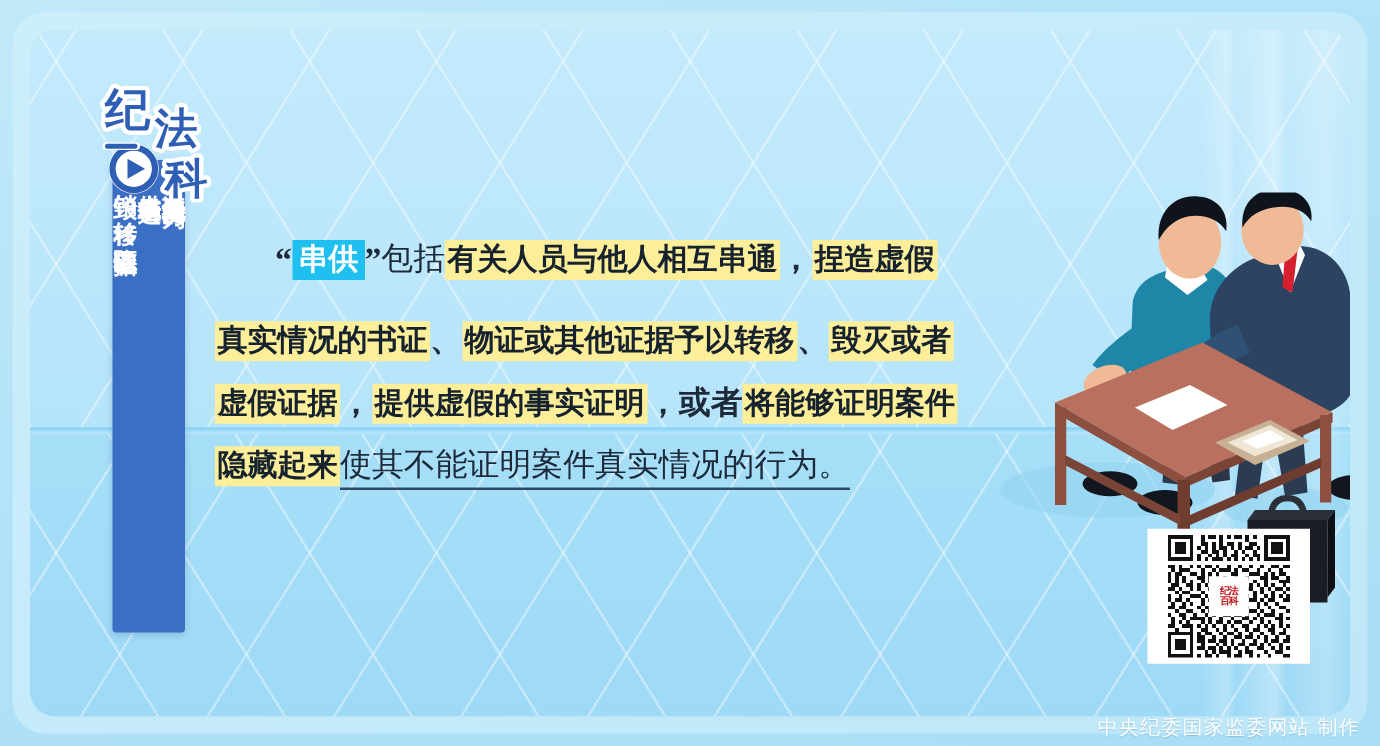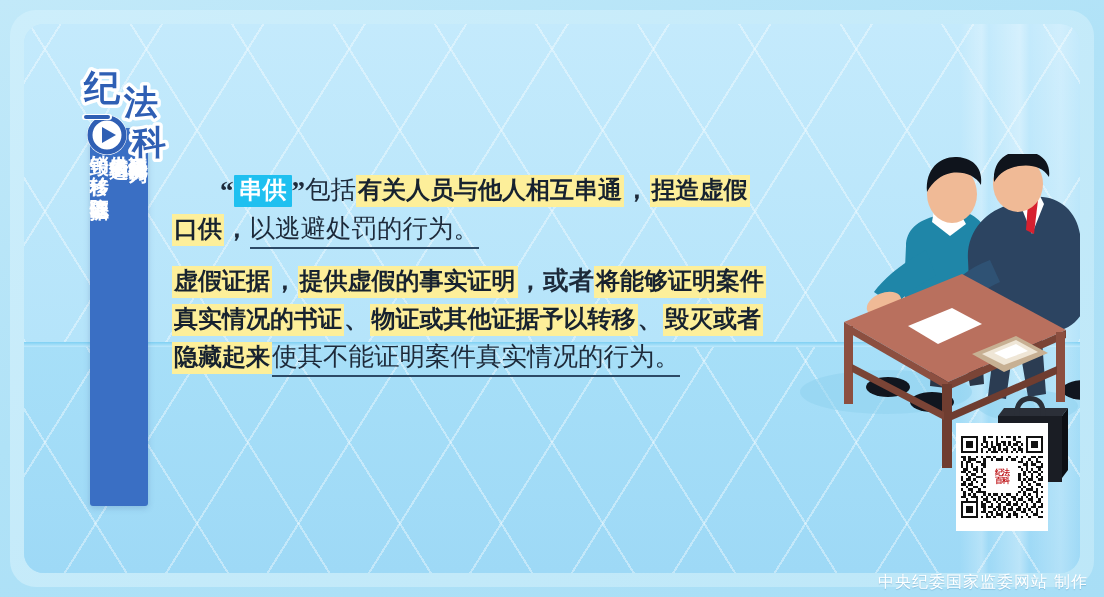--- a/index.html
+++ b/index.html
@@ -95,23 +95,23 @@
   .vcol{
     writing-mode:vertical-rl; text-orientation:upright;
     color:#fff; font-weight:700;
     font-family:"Liberation Serif","DejaVu Serif",serif;
     font-size:19px; line-height:1.02; letter-spacing:1px;
     white-space:nowrap;
   }
 
   
   .copy{
-    position:absolute; left:148px; top:147px; width:640px; z-index:35;
+    position:absolute; left:148px; top:158px; width:640px; z-index:35;
     color:#1d2a3a;
-    font-size:25.5px; line-height:38px;
+    font-size:25.5px; line-height:50px;
     font-family:"Liberation Serif","DejaVu Serif",serif;
   }
   .para{ margin-bottom:14px; }
   .para .ln{ white-space:nowrap; }
   .ind{ padding-left:48px; }
   .q{ font-weight:700; font-size:27px; vertical-align:-2px; }
 
   .hl-cyan{
     background:#1fc0f0; color:#ffffff; font-weight:700;
     padding:1px 5px 3px; border-radius:1px;
@@ -126,21 +126,21 @@
   }
   .plain-b{ font-weight:700; }
   .u{ border-bottom:2px solid #2c4a66; padding-bottom:4px; }
 
   
   .illus{ position:absolute; left:742px; top:130px; width:350px; height:340px; z-index:20; }
   .illus svg{ display:block; }
 
   
   .qr{
-    position:absolute; right:32px; bottom:42px; width:92px; height:108px;
+    position:absolute; right:32px; bottom:42px; width:130px; height:108px;
     background:#fff; padding:5px; z-index:40;
   }
   .qr-canvas{ position:relative; width:100%; height:100%; }
   .qr-logo{
     position:absolute; left:50%; top:50%; transform:translate(-50%,-50%);
     width:32px; height:32px; background:#fff;
     display:flex; align-items:center; justify-content:center;
   }
   .qr-logo span{
     color:#c0191c; font-weight:700; font-size:8px; line-height:8px;
@@ -254,26 +254,25 @@
         <div class="vcol">违反政治纪律的行为：</div>
         <div class="vcol">串供或者伪造、</div>
         <div class="vcol">销毁、转移、隐匿证据</div>
       </div>
     </div>
 
     <div class="copy">
 
       <div class="para">
         <div class="ln ind"><span class="q">“</span><span class="hl-cyan">串供</span><span class="q">”</span><span>包括</span><span class="hl-yellow">有关人员与他人相互串通</span><span class="plain-b">，</span><span class="hl-yellow">捏造虚假</span></div>
-        <div class="ln"><span class="hl-yellow">口供</span><span class="plain-b">，</span><span class="u">以逃避处罚的行为。</span></div>
       </div>
 
       <div class="para">
+        <div class="ln"><span class="hl-yellow">真实情况的书证</span><span class="plain-b">、</span><span class="hl-yellow">物证或其他证据予以转移</span><span class="plain-b">、</span><span class="hl-yellow">毁灭或者</span></div>
         <div class="ln"><span class="hl-yellow">虚假证据</span><span class="plain-b">，</span><span class="hl-yellow">提供虚假的事实证明</span><span class="plain-b">，</span><span class="plain-b">或者</span><span class="hl-yellow">将能够证明案件</span></div>
-        <div class="ln"><span class="hl-yellow">真实情况的书证</span><span class="plain-b">、</span><span class="hl-yellow">物证或其他证据予以转移</span><span class="plain-b">、</span><span class="hl-yellow">毁灭或者</span></div>
         <div class="ln"><span class="hl-yellow">隐藏起来</span><span class="u">使其不能证明案件真实情况的行为。</span></div>
       </div>
 
     </div>
 
     <div class="qr">
       <div class="qr-canvas">
         <svg width="100%" height="100%" viewBox="0 0 33 33" shape-rendering="crispEdges">
           <rect width="33" height="33" fill="#fff"></rect>
           <g fill="#111">

